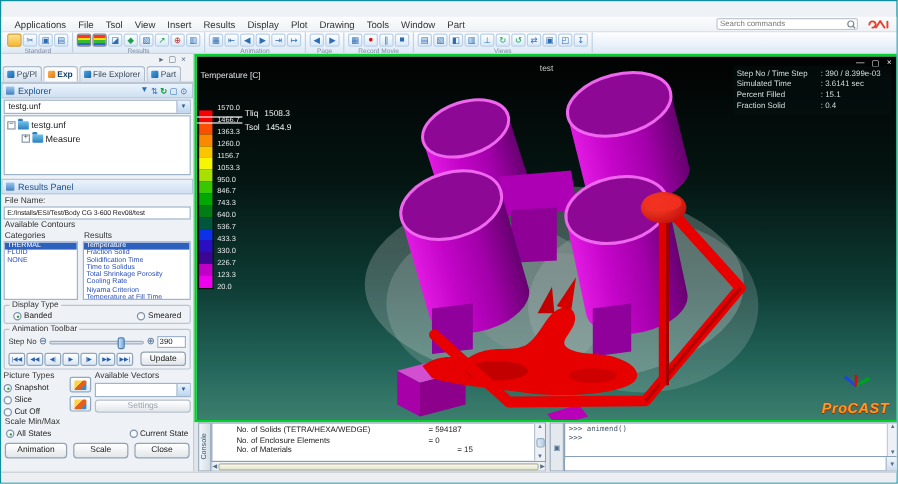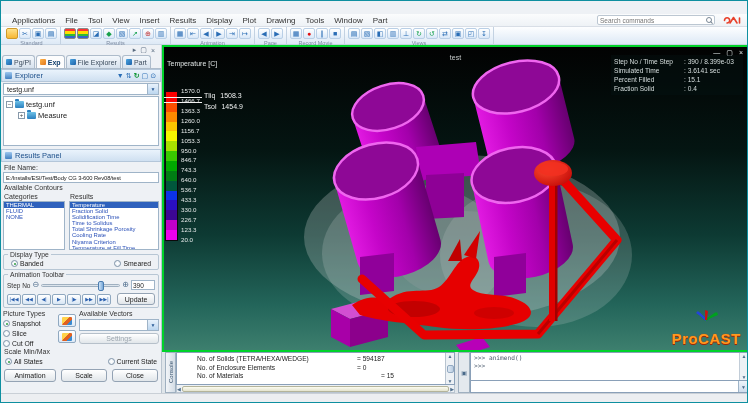--- a/index.html
+++ b/index.html
@@ -133,21 +133,21 @@
   .tline { position:absolute; left:0; width:38px; height:1px; background:#f2f2f2; }
   .tl1 { top:50px; } .tl2 { top:55px; }
   .tlabel { position:absolute; font-size:7px; color:#f0f2f2; white-space:nowrap; }
   .tlab1 { left:40px; top:45px; } .tlab2 { left:40px; top:56px; }
   .tlabel b { font-weight:normal; margin-left:5px; }
   .infopanel { position:absolute; top:8px; right:4px; width:132px; background:rgba(5,22,22,.38); padding:2px 3px; }
   .irow { display:flex; font-size:6.6px; color:#d6dede; line-height:9px; }
   .irow .il { width:70px; } .irow .iv { flex:1; }
   .scene { position:absolute; inset:0; }
   .procast { position:absolute; right:6px; bottom:3px; text-align:center; }
-  .procast .pctext { font-size:15px; font-weight:bold; color:#ff9a1e; text-shadow:0 0 1px #d03000, 0 1px 0 #a02000; letter-spacing:.5px; }
+  .procast .pctext { font-size:12px; font-weight:bold; color:#ff9a1e; text-shadow:0 0 1px #d03000, 0 1px 0 #a02000; letter-spacing:.5px;font-style:italic; }
   
   .consoles { position:absolute; top:351px; left:161px; width:587px; height:41px; background:#dfe5ea; display:flex; }
   .cpane { height:100%; display:flex; }
   .cpane.leftp { width:290px; margin-left:3px; }
   .cpane.rightp { width:291px; margin-left:3px; }
   .vtab { width:11px; background:linear-gradient(90deg,#f2f5f8,#d4dde6); border:1px solid #9fb0c0; display:flex; align-items:center; justify-content:center; }
   .vtab span { writing-mode:vertical-rl; transform:rotate(180deg); font-size:6px; color:#34506c; }
   .cbodywrap { flex:1; display:flex; flex-direction:column; }
   .cbody { flex:1; display:flex; background:#fff; border:1px solid #8aa0b8; }
   .crows { flex:1; padding:2px 0 0 20px; overflow:hidden; }

